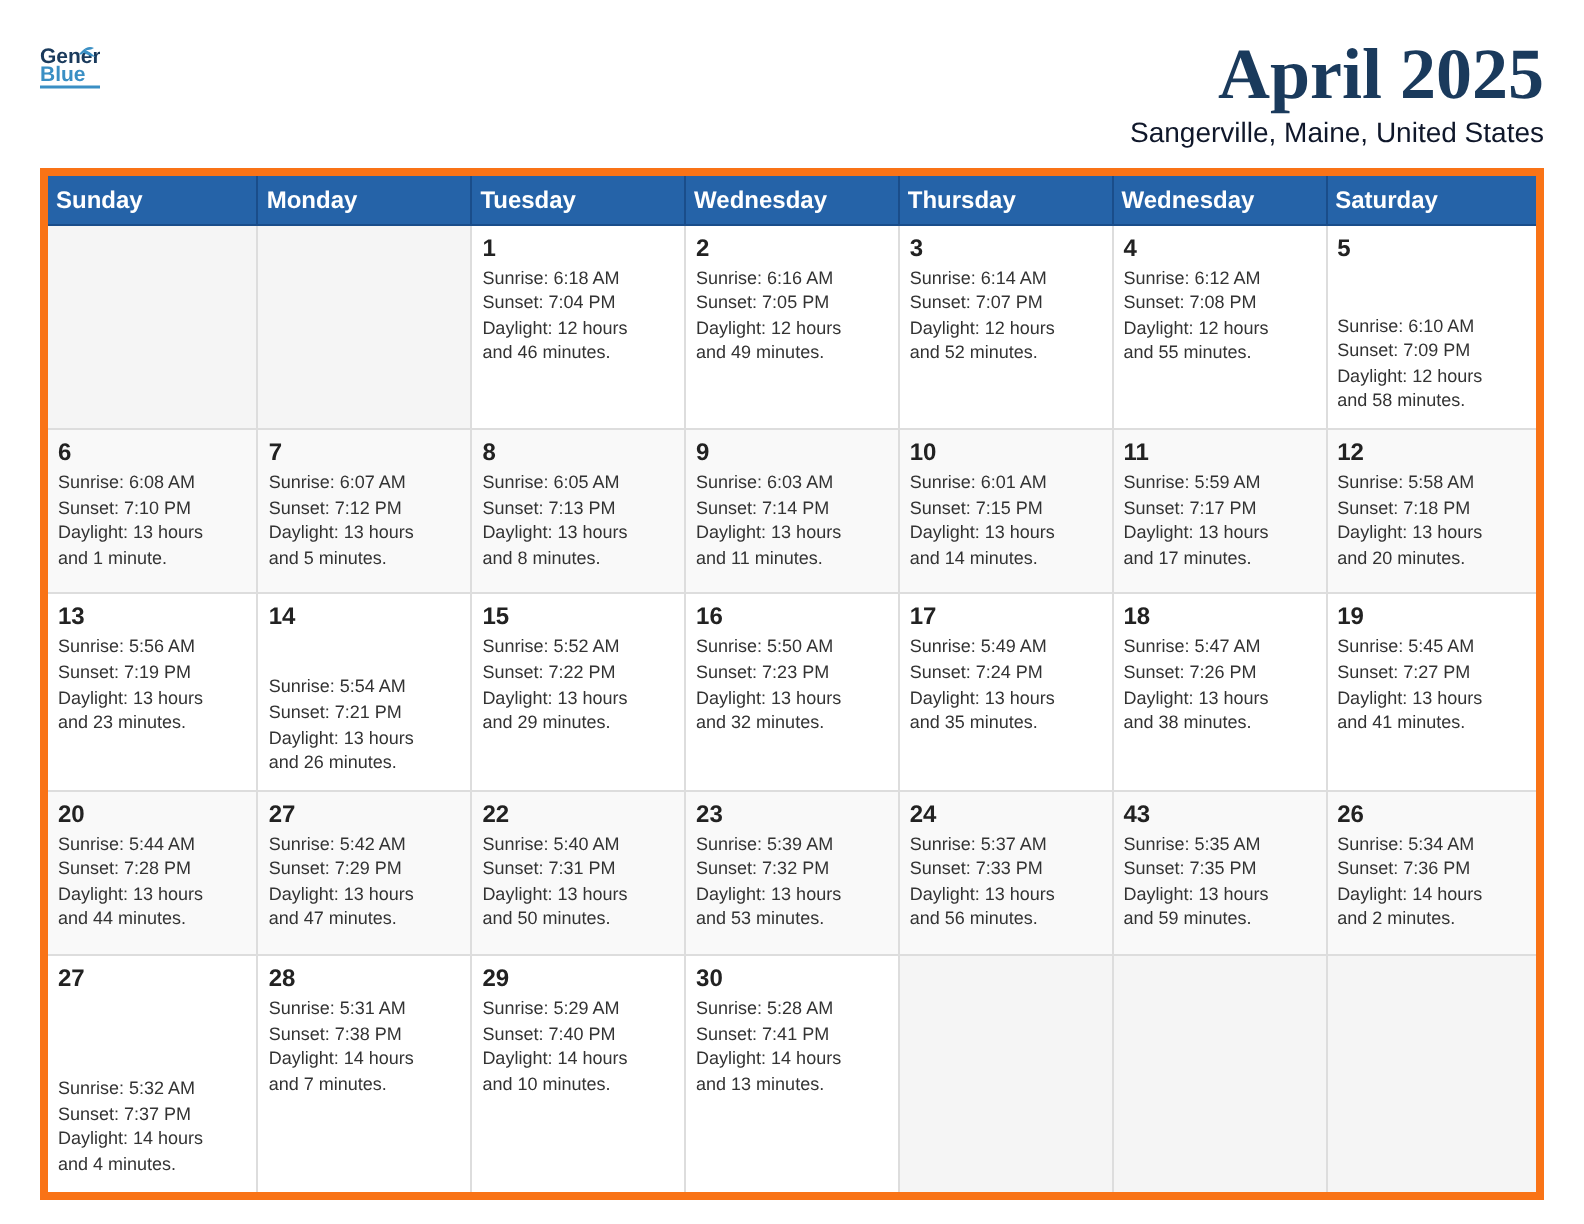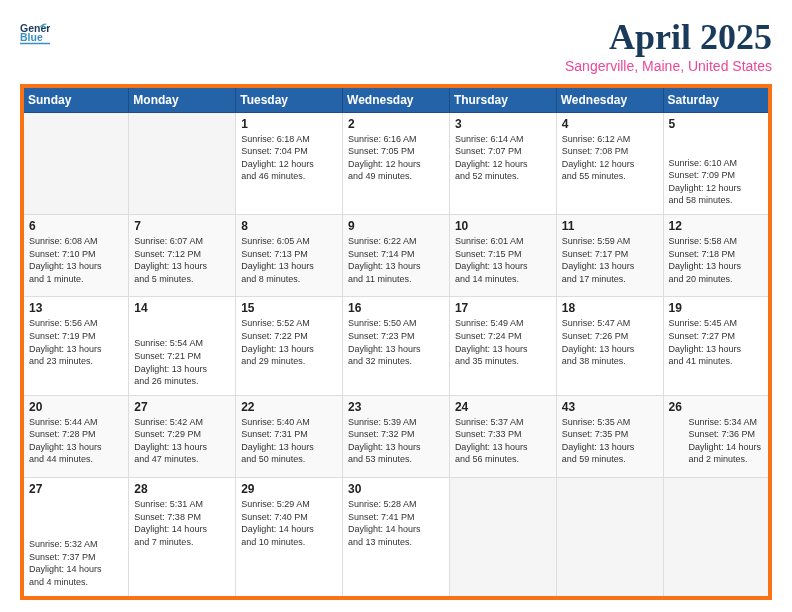--- a/index.html
+++ b/index.html
@@ -28,21 +28,21 @@
     }
     .main-title {
       font-size: 36px;
       font-weight: bold;
       color: #1a3a5c;
       line-height: 1.1;
       font-family: Liberation Serif, serif;
     }
     .subtitle {
       font-size: 14px;
-      color: #ec4899;
+      color: #0f172a;
     }
     .calendar {
       flex: 1;
       border: 4px solid #f97316;
       border-collapse: collapse;
       width: 100%;
       table-layout: fixed;
     }
     .calendar th {
       background: #2563a8;
@@ -179,21 +179,21 @@
           </td>
           <td>
             <span class="day-num">8</span>
             <div class="day-info" style="white-space: pre-line;">Sunrise: 6:05 AM
 Sunset: 7:13 PM
 Daylight: 13 hours
 and 8 minutes.</div>
           </td>
           <td>
             <span class="day-num">9</span>
-            <div class="day-info" style="white-space: pre-line;">Sunrise: 6:22 AM
+            <div class="day-info" style="white-space: pre-line;">Sunrise: 6:03 AM
 Sunset: 7:14 PM
 Daylight: 13 hours
 and 11 minutes.</div>
           </td>
           <td>
             <span class="day-num">10</span>
             <div class="day-info" style="white-space: pre-line;">Sunrise: 6:01 AM
 Sunset: 7:15 PM
 Daylight: 13 hours
 and 14 minutes.</div>
@@ -302,21 +302,21 @@
           </td>
           <td>
             <span class="day-num">43</span>
             <div class="day-info" style="white-space: pre-line;">Sunrise: 5:35 AM
 Sunset: 7:35 PM
 Daylight: 13 hours
 and 59 minutes.</div>
           </td>
           <td>
             <span class="day-num">26</span>
-            <div class="day-info" style="white-space: pre-line; margin-left: 20px;">Sunrise: 5:34 AM
+            <div class="day-info" style="white-space: pre-line;">Sunrise: 5:34 AM
 Sunset: 7:36 PM
 Daylight: 14 hours
 and 2 minutes.</div>
           </td>
         </tr>
         <tr>
           <td>
             <span class="day-num">27</span>
             <div class="day-info" style="white-space: pre-line; margin-top: 42px;">Sunrise: 5:32 AM
 Sunset: 7:37 PM

